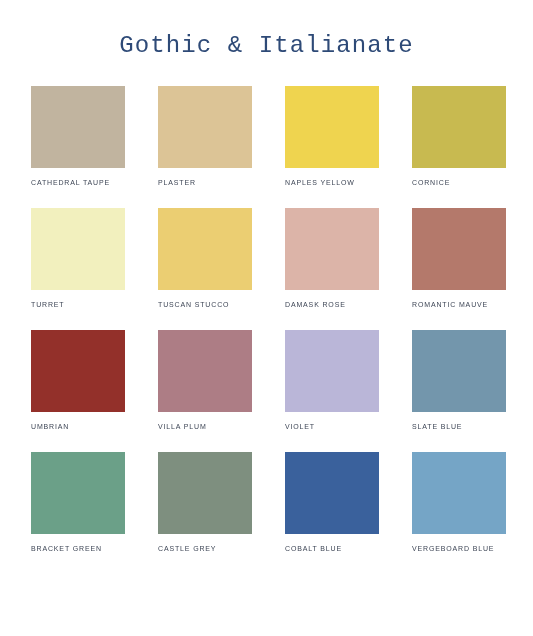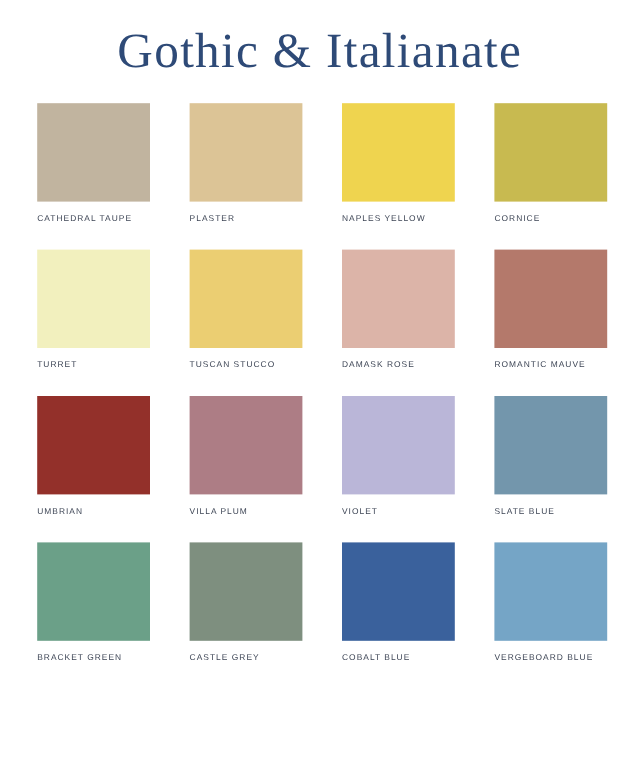--- a/index.html
+++ b/index.html
@@ -26,27 +26,27 @@
 
   
   .title-bar {
     width: 100%;
     text-align: center;
     padding-top: 18px;
     height: 62px;
     box-sizing: border-box;
   }
   .title {
-    font-family: Liberation Serif, serif;
-    font-size: 41px;
+    font-family: Liberation Mono, monospace;
+    font-size: 24px;
     font-weight: 400;
     letter-spacing: 1.1px;
     color: #2e4a77;
     line-height: 1;
-    margin: 4px;
+    margin: 16px;
     white-space: nowrap;
   }
 
   
   .grid {
     position: absolute;
     top: 86px;
     left: 31px;
     width: 472px;
     display: grid;

